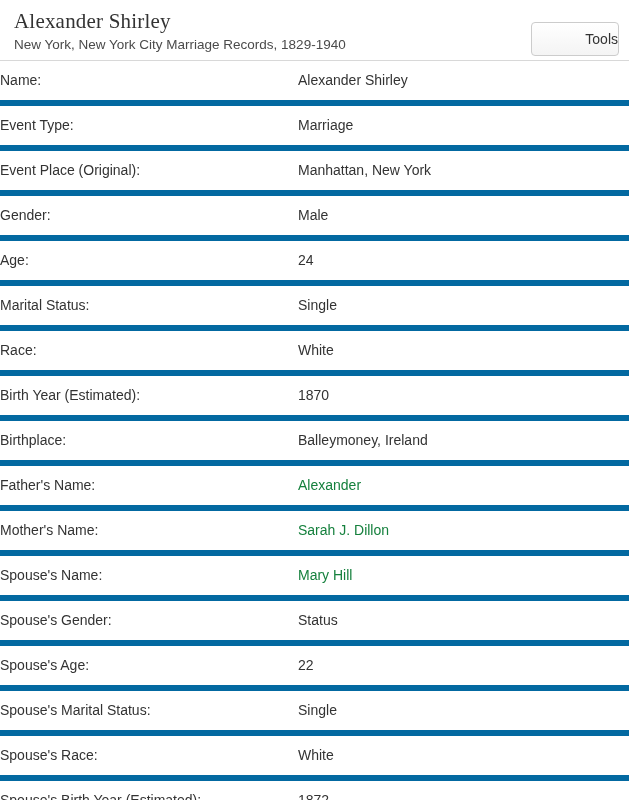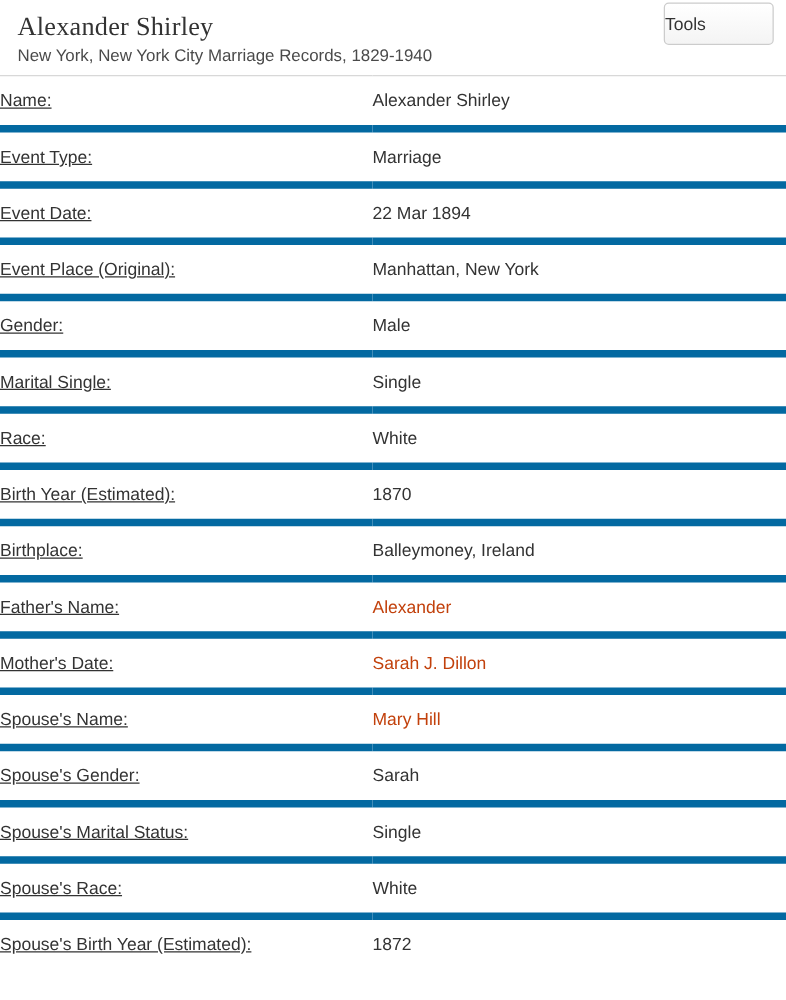--- a/index.html
+++ b/index.html
@@ -36,31 +36,31 @@
     font-weight: normal;
   }
   .record-subtitle {
     font-size: 13.5px;
     color: #4a4a4a;
     line-height: 18px;
     margin-top: 2px;
   }
   .tools-button {
     position: absolute;
-    top: 2px;
+    top: 22px;
     right: 10px;
     width: 88px;
     height: 34px;
     border: 1px solid #cccccc;
     border-radius: 4px;
     background: linear-gradient(#ffffff, #f4f4f4);
     color: #333333;
     font-size: 14px;
     line-height: 32px;
-    text-align: left;
+    text-align: right;
     cursor: pointer;
     box-sizing: border-box;
   }
   table.record-table {
     width: 629px;
     border-collapse: collapse;
     table-layout: fixed;
     font-size: 14px;
   }
   table.record-table tr {
@@ -72,27 +72,26 @@
   table.record-table td {
     padding: 10px 6px 10px 0;
     vertical-align: top;
     line-height: 19px;
     color: #333333;
   }
   td.label-cell {
     width: 298px;
     padding-left: 14px;
     box-sizing: border-box;
-    text-decoration: underline;
   }
   td.value-cell {
     padding-right: 12px;
   }
   a.value-link {
-    color: #c2410c;
+    color: #15803d;
     text-decoration: none;
     cursor: pointer;
   }
 </style>
 </head>
 <body>
 
 <div class="page">
 
   <div class="header">
@@ -105,62 +104,66 @@
     <tbody>
         <tr>
           <td class="label-cell">Name:</td>
           <td class="value-cell">Alexander Shirley</td>
         </tr>
         <tr>
           <td class="label-cell">Event Type:</td>
           <td class="value-cell">Marriage</td>
         </tr>
         <tr>
-          <td class="label-cell">Event Date:</td>
-          <td class="value-cell">22 Mar 1894</td>
-        </tr>
-        <tr>
           <td class="label-cell">Event Place (Original):</td>
           <td class="value-cell">Manhattan, New York</td>
         </tr>
         <tr>
           <td class="label-cell">Gender:</td>
           <td class="value-cell">Male</td>
         </tr>
         <tr>
-          <td class="label-cell">Marital Single:</td>
+          <td class="label-cell">Age:</td>
+          <td class="value-cell">24</td>
+        </tr>
+        <tr>
+          <td class="label-cell">Marital Status:</td>
           <td class="value-cell">Single</td>
         </tr>
         <tr>
           <td class="label-cell">Race:</td>
           <td class="value-cell">White</td>
         </tr>
         <tr>
           <td class="label-cell">Birth Year (Estimated):</td>
           <td class="value-cell">1870</td>
         </tr>
         <tr>
           <td class="label-cell">Birthplace:</td>
           <td class="value-cell">Balleymoney, Ireland</td>
         </tr>
         <tr>
           <td class="label-cell">Father's Name:</td>
           <td class="value-cell"><a class="value-link">Alexander</a></td>
         </tr>
         <tr>
-          <td class="label-cell">Mother's Date:</td>
+          <td class="label-cell">Mother's Name:</td>
           <td class="value-cell"><a class="value-link">Sarah J. Dillon</a></td>
         </tr>
         <tr>
           <td class="label-cell">Spouse's Name:</td>
           <td class="value-cell"><a class="value-link">Mary Hill</a></td>
         </tr>
         <tr>
           <td class="label-cell">Spouse's Gender:</td>
-          <td class="value-cell">Sarah</td>
+          <td class="value-cell">Status</td>
+        </tr>
+        <tr>
+          <td class="label-cell">Spouse's Age:</td>
+          <td class="value-cell">22</td>
         </tr>
         <tr>
           <td class="label-cell">Spouse's Marital Status:</td>
           <td class="value-cell">Single</td>
         </tr>
         <tr>
           <td class="label-cell">Spouse's Race:</td>
           <td class="value-cell">White</td>
         </tr>
         <tr>

